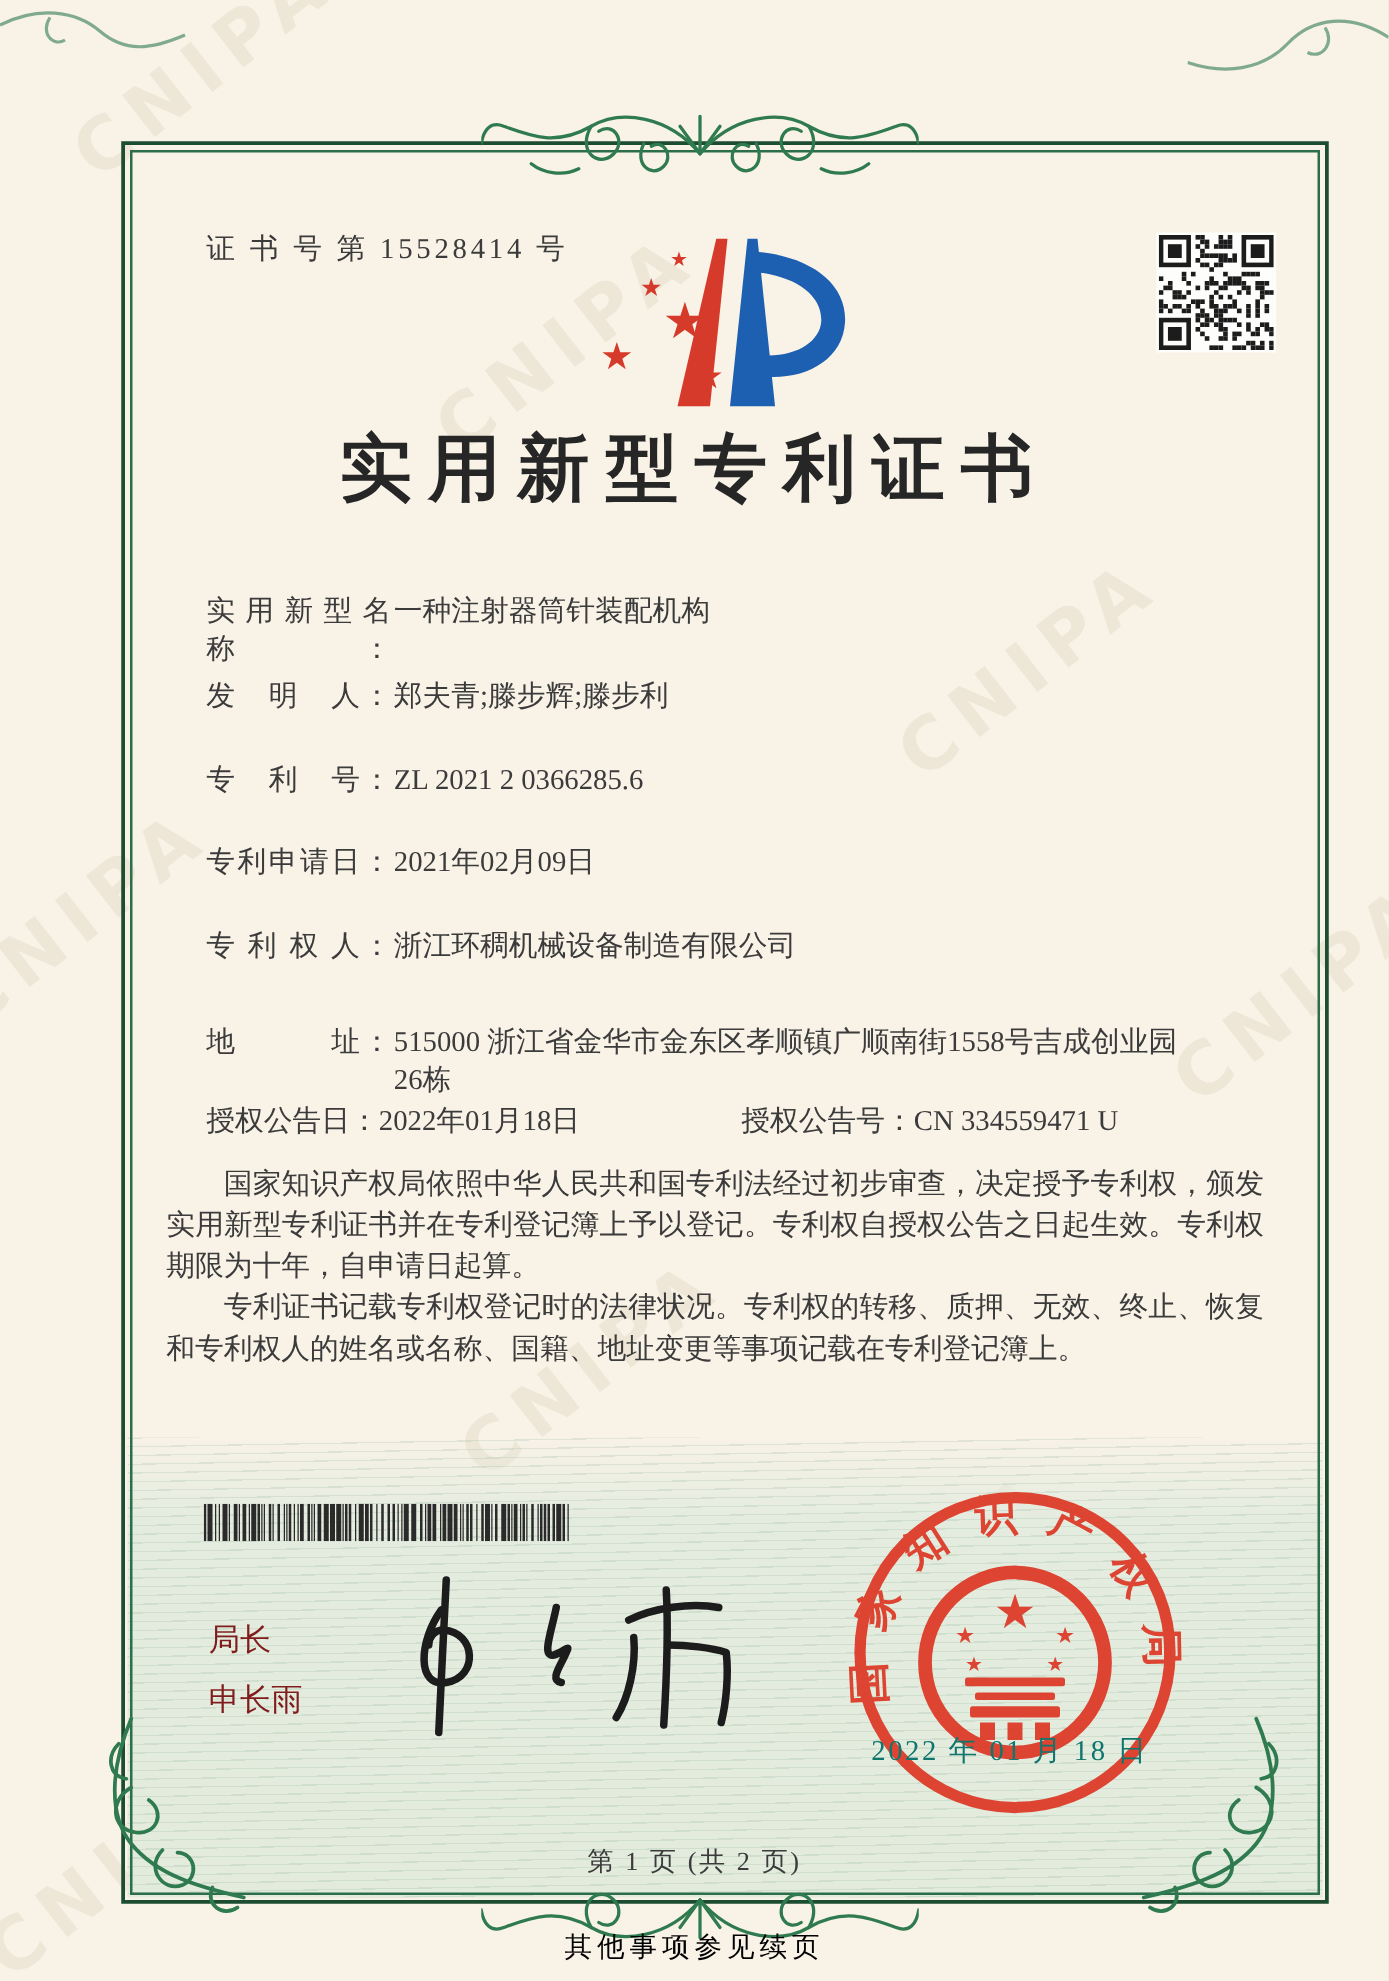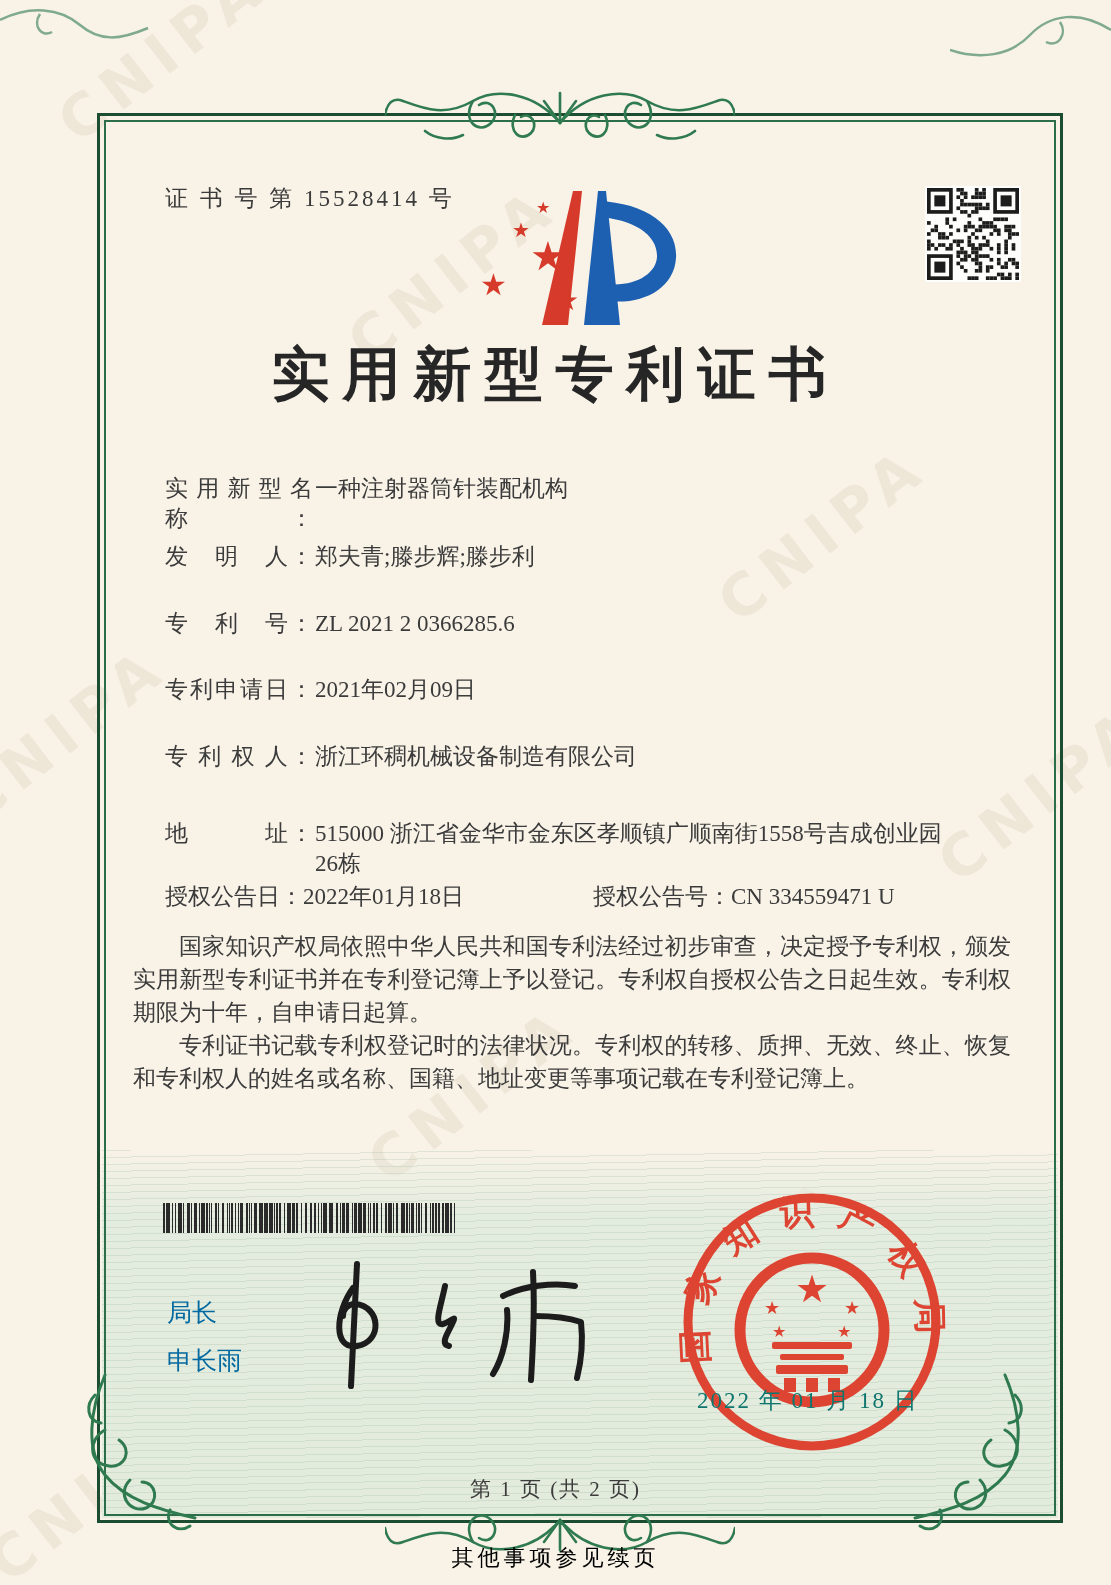--- a/index.html
+++ b/index.html
@@ -66,21 +66,21 @@
   .field-value{display:inline-block;max-width:660px;vertical-align:top;margin-left:2px;}
   .grant-row{position:absolute;left:165px;top:881px;font-size:23px;width:810px;}
   .grant-num{position:absolute;left:428px;top:0;}
   .body-text{
     position:absolute;left:133px;top:930px;width:878px;
     font-size:23px;line-height:33px;text-align:justify;
   }
   .body-text p{margin:0;text-indent:2em;}
   .barcode{position:absolute;left:163px;top:1203px;width:292px;height:30px;}
   .signer{position:absolute;left:167px;top:1288px;font-size:25px;line-height:48px;
-    font-family:"Liberation Sans","DejaVu Sans",sans-serif;color:#0369a1;}
+    font-family:"Liberation Sans","DejaVu Sans",sans-serif;color:#7f1d1d;}
   .signature{position:absolute;left:295px;top:1258px;width:300px;height:135px;}
   .seal{position:absolute;left:672px;top:1182px;width:280px;height:280px;opacity:0.94;}
   .seal-date{
     position:absolute;left:697px;top:1385px;width:210px;
     font-size:23px;letter-spacing:2px;color:#0f766e;white-space:nowrap;
   }
   .page-footer{
     position:absolute;left:0;top:1475px;width:100%;text-align:center;
     font-size:21px;letter-spacing:2px;
   }

